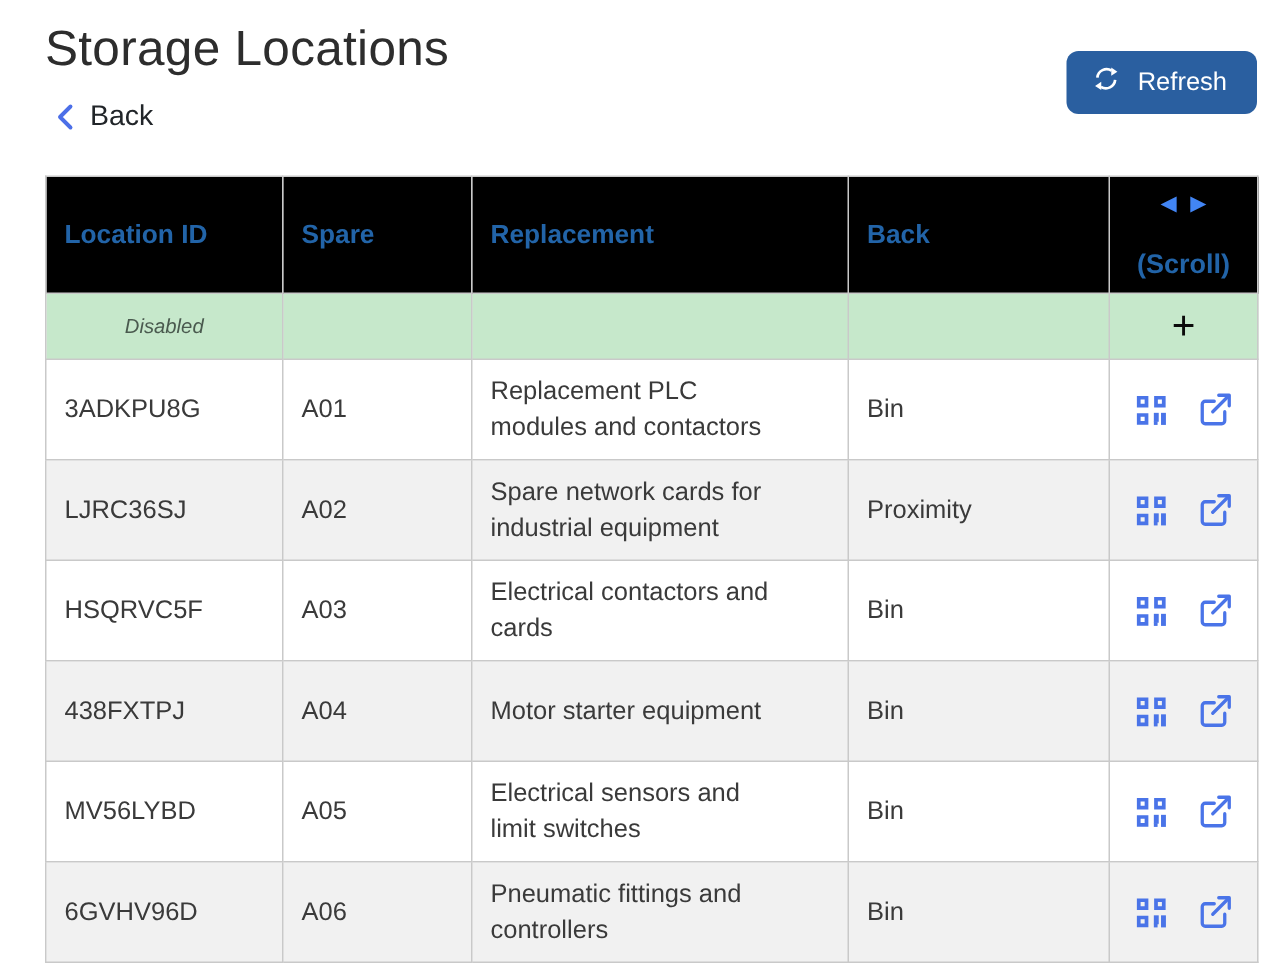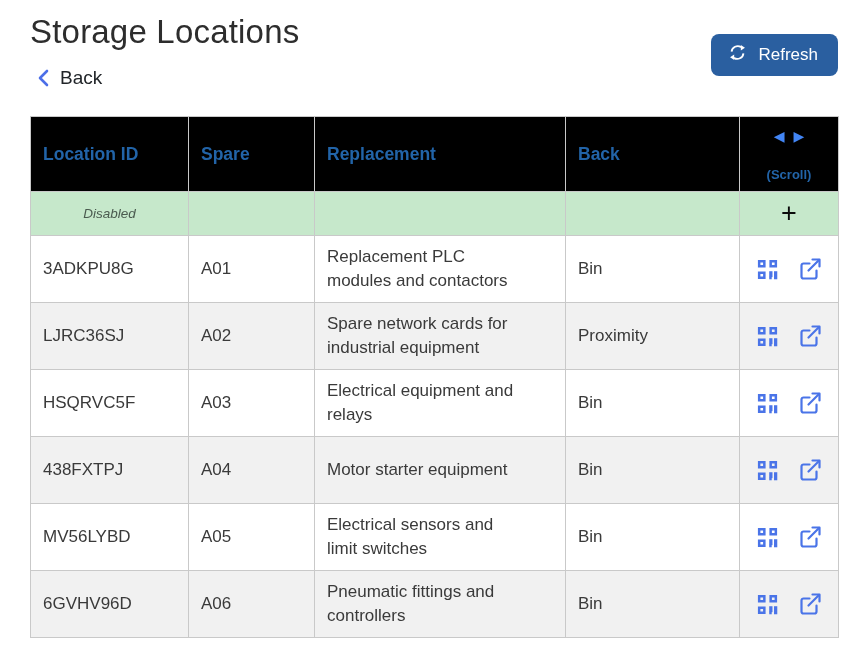--- a/index.html
+++ b/index.html
@@ -41,21 +41,21 @@
   th,td{border:1px solid var(--border-gray);vertical-align:middle;}
 
   thead th{height:75px;text-align:left;padding:10px 12px;
     color:var(--header-text-blue);font-size:17.5px;font-weight:700;
     background:#000000;}
   th.scroll-th{text-align:center;padding:8px 4px;}
   .arrows{display:flex;justify-content:center;align-items:center;gap:9px;
     margin-top:2px;}
   .arrow{color:var(--scroll-arrow-blue);font-size:14px;line-height:1;
     cursor:pointer;user-select:none;}
-  .scroll-label{font-size:13px;font-weight:600;color:var(--header-text-blue);
+  .scroll-label{font-size:18px;font-weight:600;color:var(--header-text-blue);
     margin-top:24px;}
 
   tbody.insert-body td{height:44px;background:var(--disabled-row-bg);
     padding:2px 12px;}
   .disabled-label{display:block;text-align:center;font-size:13.5px;
     font-style:italic;color:var(--disabled-text);}
   .add-btn{display:block;margin:0 auto;background:none;border:none;
     font-size:27px;font-weight:400;line-height:1;color:#0b0b0b;
     cursor:pointer;font-family:inherit;}
 
@@ -190,21 +190,21 @@
             <polyline points="14.5,2.5 21.5,2.5 21.5,9.5"></polyline>
             <line x1="10.5" y1="13.5" x2="21" y2="3"></line>
           </svg>
         </span>
       </span>
     </td>
   </tr>
           <tr>
     <td>HSQRVC5F</td>
     <td>A03</td>
-    <td class="desc-cell"><span>Electrical equipment and relays</span></td>
+    <td class="desc-cell"><span>Electrical contactors and cards</span></td>
     <td>Bin</td>
     <td class="actions-cell">
       <span class="icon-btn">
         <span>
           <svg width="23" height="23" viewBox="0 0 24 24" fill="#4a74e8">
             <path fill-rule="evenodd" d="M2 2h8v8H2Zm2.6 2.6v2.8h2.8V4.6Z"></path>
             <path fill-rule="evenodd" d="M14 2h8v8h-8Zm2.6 2.6v2.8h2.8V4.6Z"></path>
             <path fill-rule="evenodd" d="M2 14h8v8H2Zm2.6 2.6v2.8h2.8v-2.8Z"></path>
             <rect x="13.8" y="13.8" width="3.4" height="6.2"></rect>
             <rect x="18.8" y="13.8" width="3.4" height="8.4"></rect>

